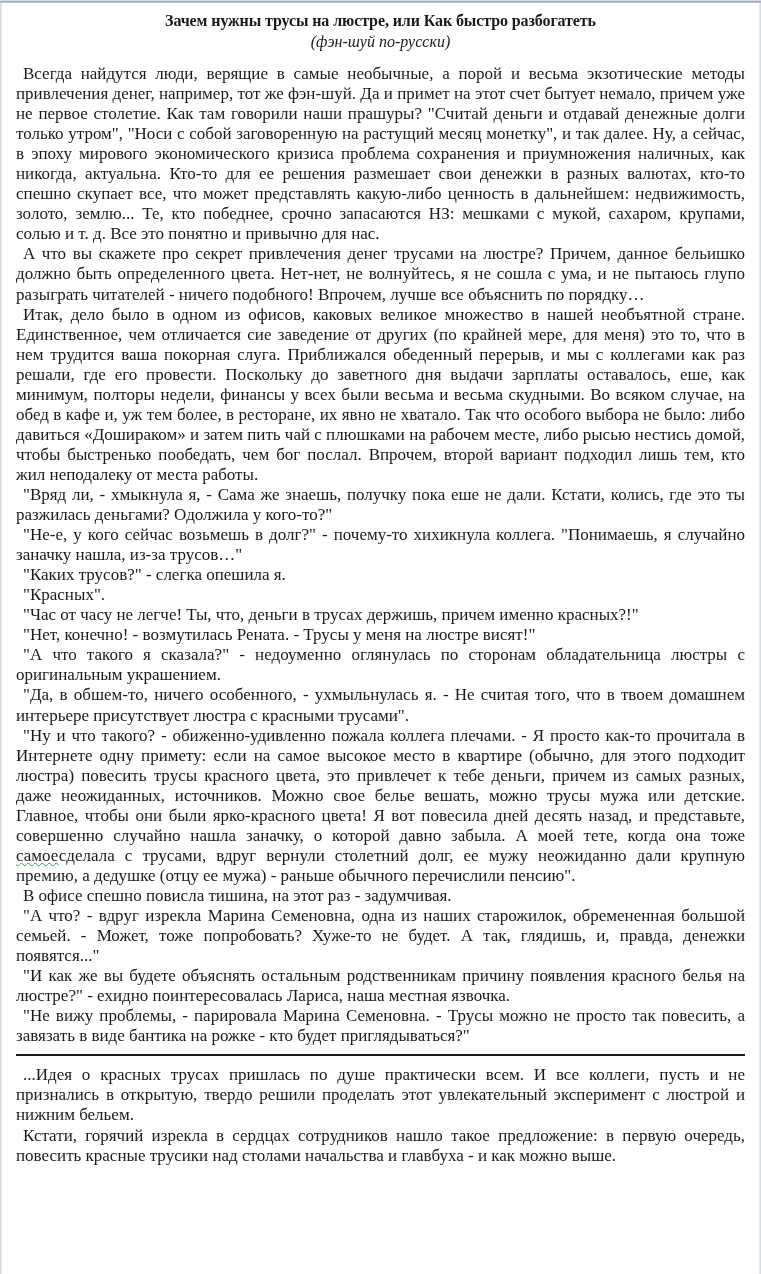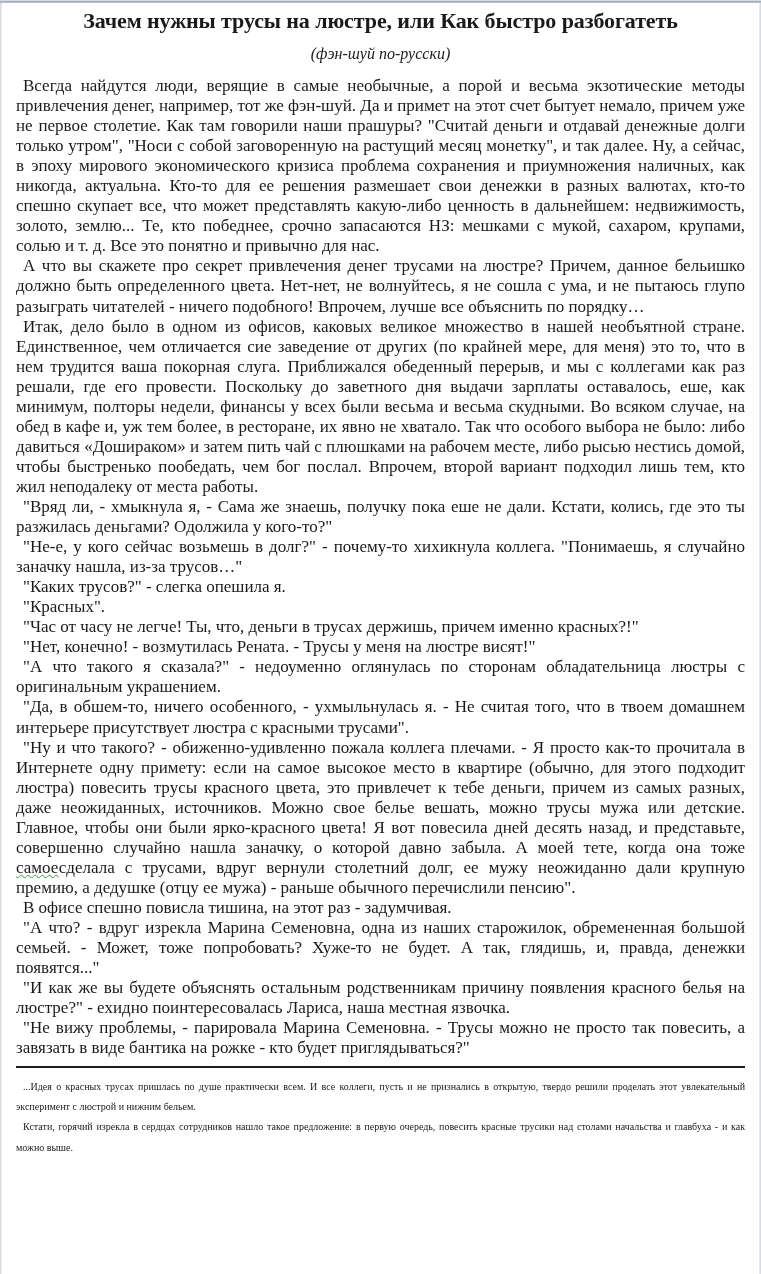--- a/index.html
+++ b/index.html
@@ -46,24 +46,24 @@
     top: 3px;
     left: 2px;
     width: 757px;
     box-sizing: border-box;
     padding: 5px 14px 0 14px;
   }
 
   .doc-title {
     text-align: center;
     font-weight: bold;
-    font-size: 22px;
+    font-size: 16px;
     line-height: 22px;
     letter-spacing: -0.1px;
-    margin: 2px 0 12px 0;
+    margin: 2px 0 0 0;
   }
   .doc-subtitle {
     text-align: center;
     font-style: italic;
     font-size: 16px;
     line-height: 20px;
     margin: 0 0 12px 0;
   }
 
   .body-text p {
@@ -89,21 +89,21 @@
     border-top: 2px solid #1c1c1c;
     margin: 8px 0 9px 0;
     height: 0;
     width: 100%;
   }
 
   .tail-text p {
     margin: 0;
     text-align: justify;
     text-justify: inter-word;
-    font-size: 10px;
+    font-size: 17px;
     line-height: 20.1px;
     text-indent: 7px;
   }
 </style>
 </head>
 <body>
 
 <div id="page">
 
   <div class="edge-top"></div>

